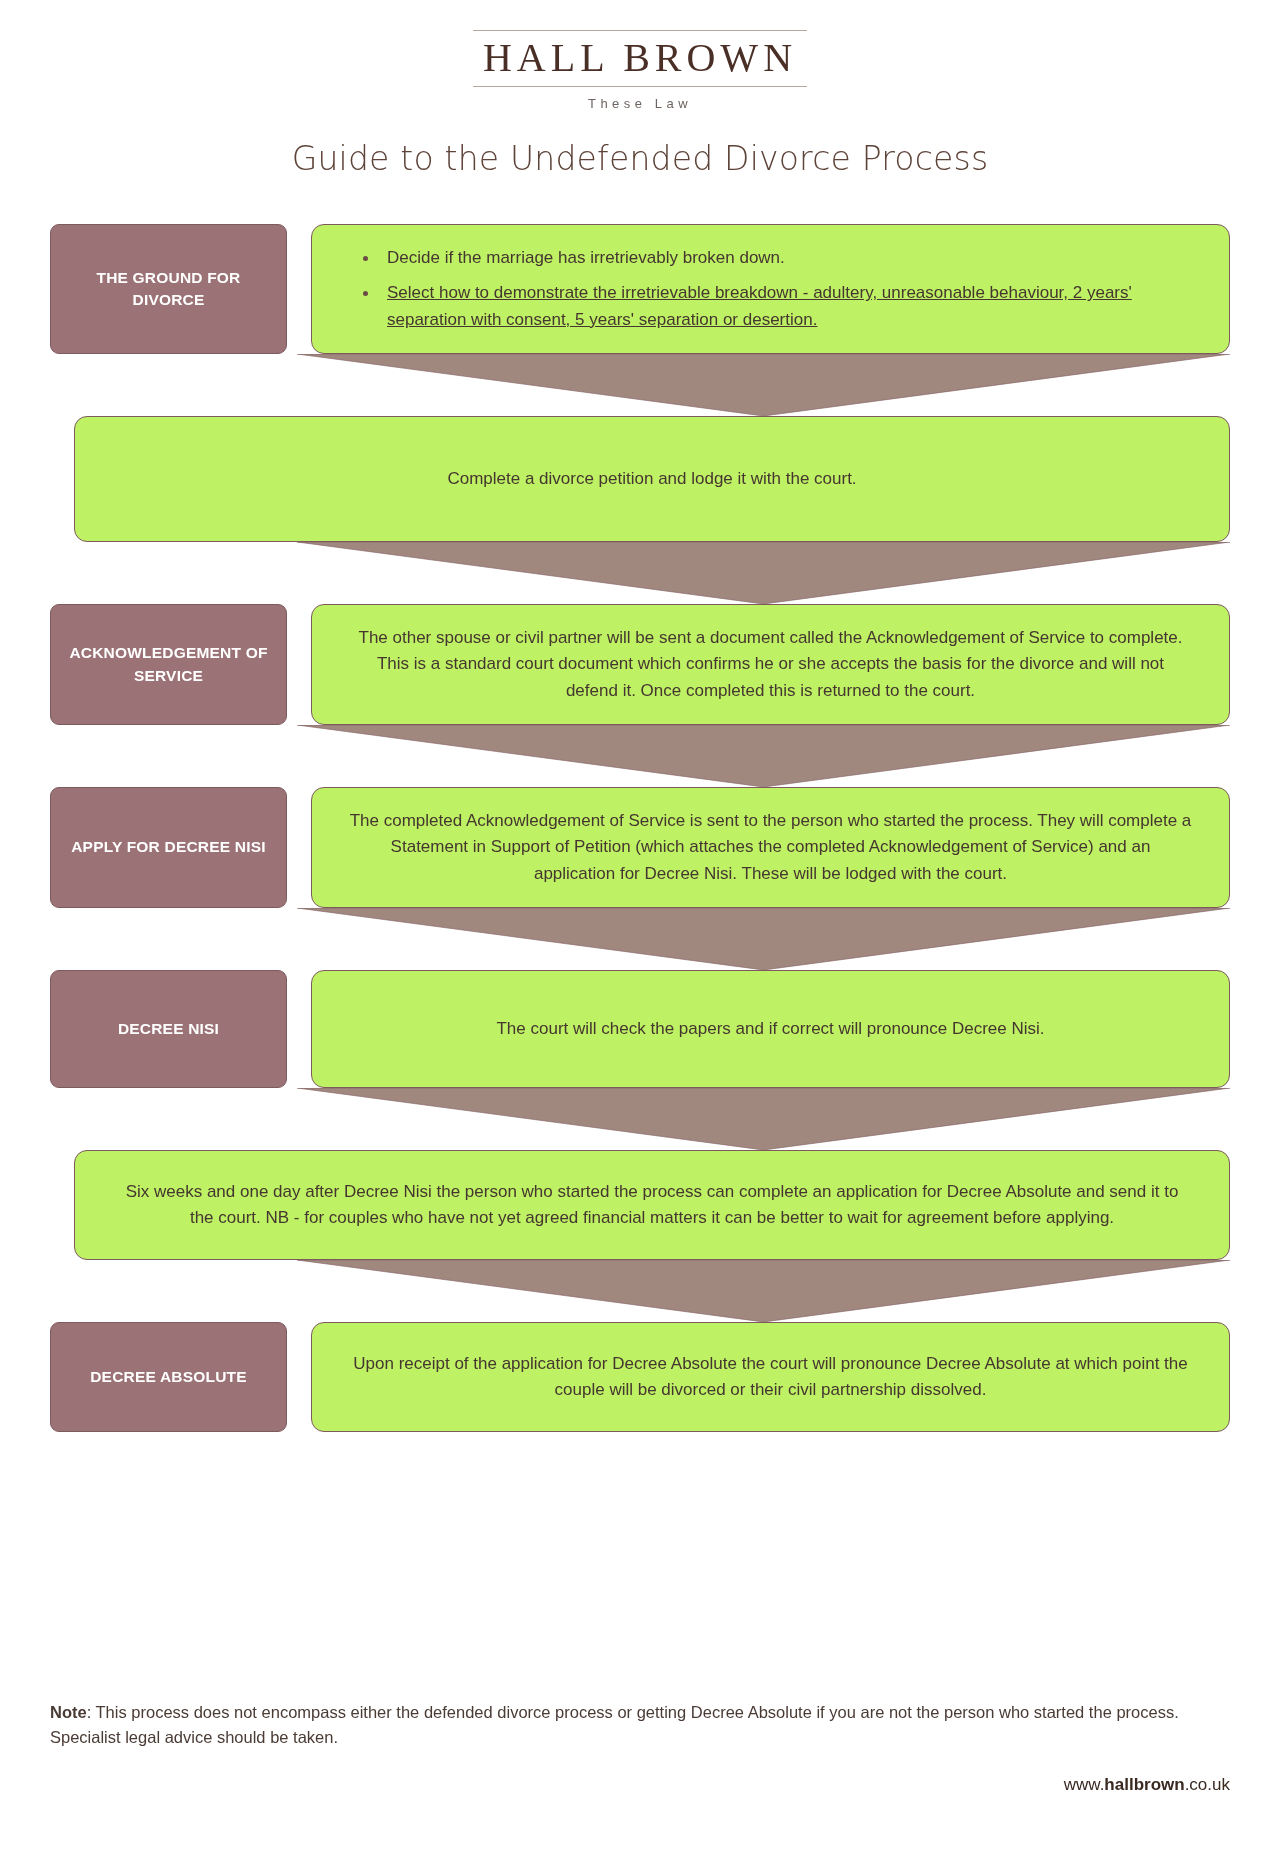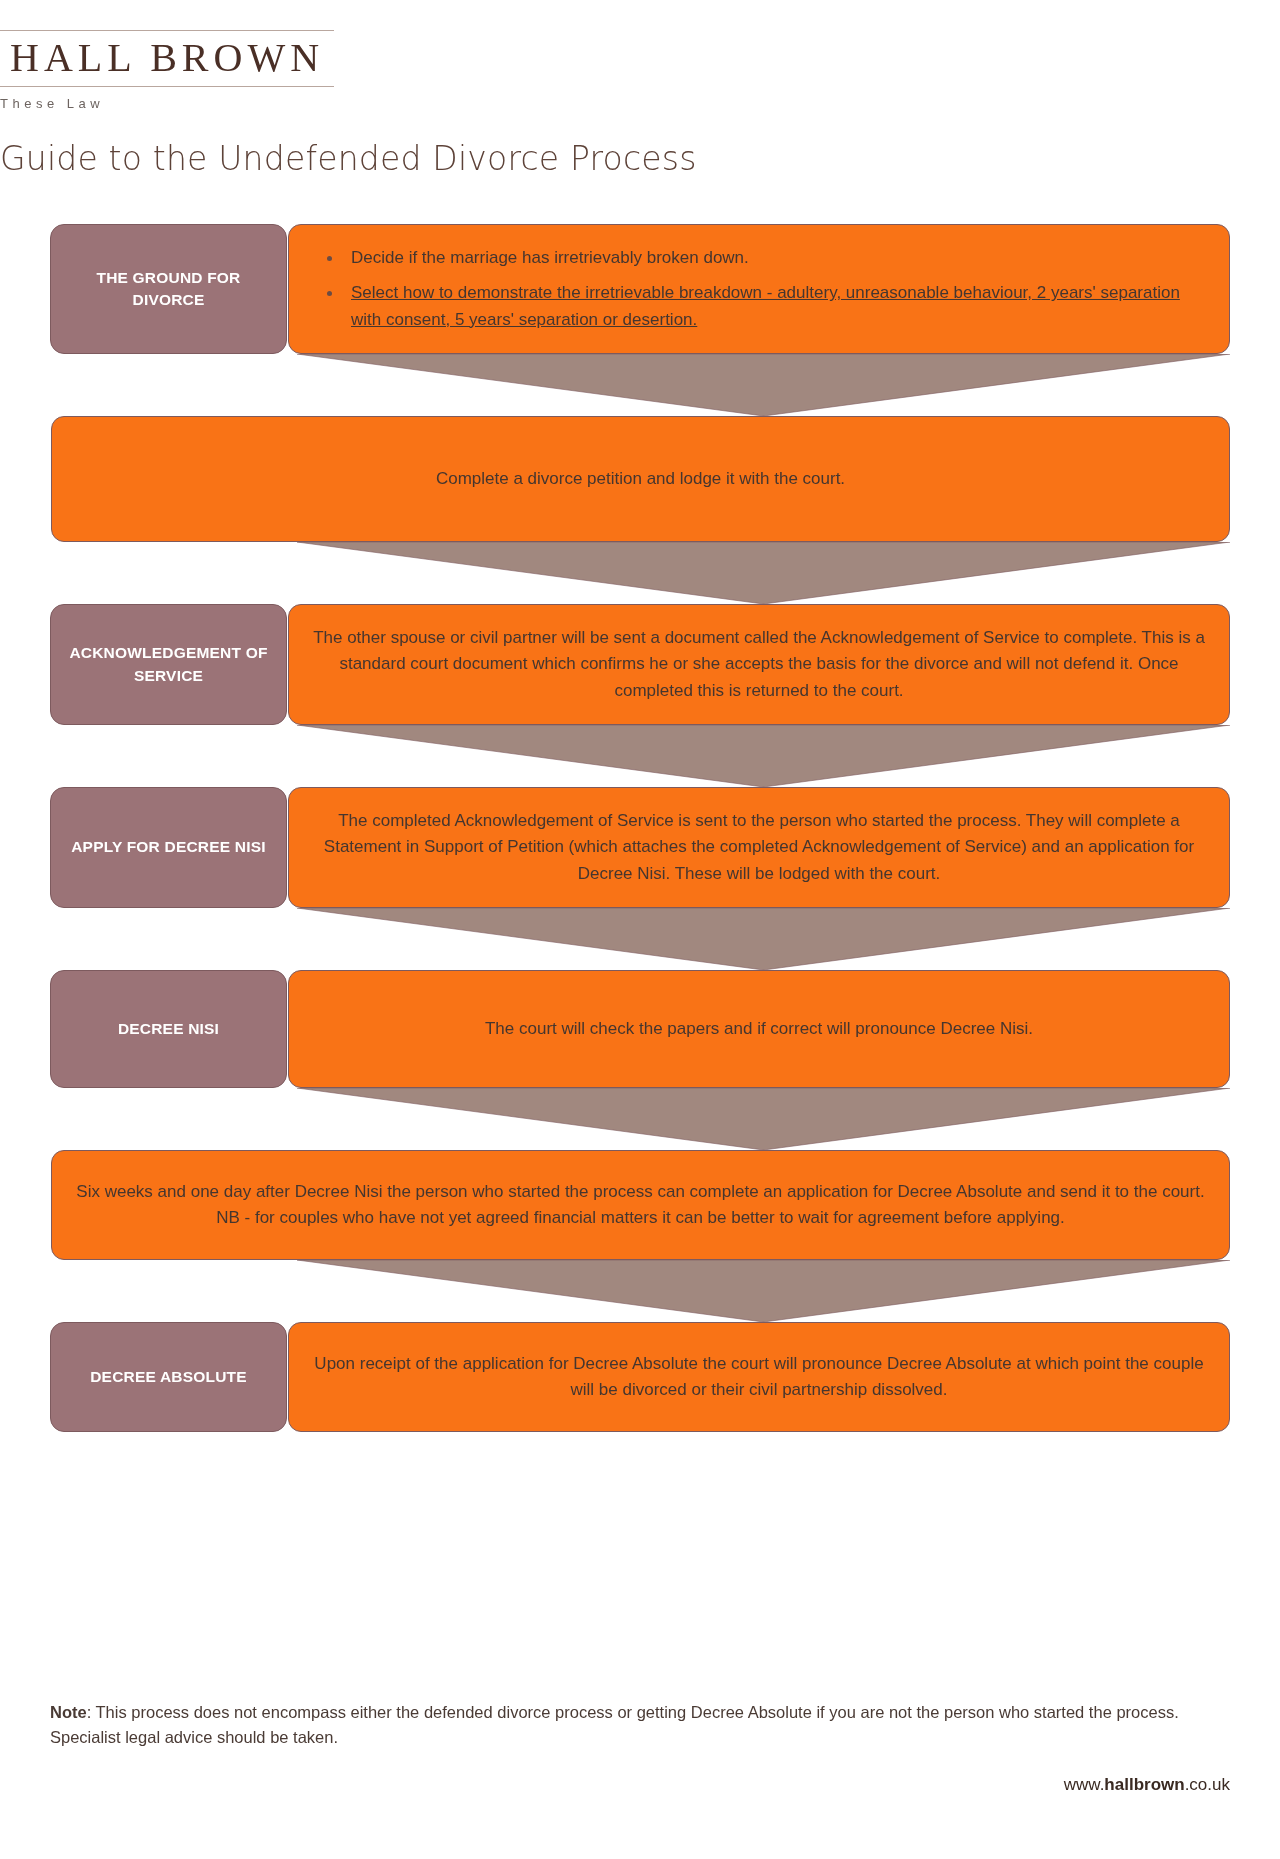--- a/index.html
+++ b/index.html
@@ -7,21 +7,21 @@
   body {
     width:1280px; height:1859px;
     background:#ffffff;
     font-family:"Liberation Sans", sans-serif;
     color:#4a3b35;
     position:relative;
     overflow:hidden;
   }
 
   
-  .header { padding-top:30px; }
+  .header { text-align:center; padding-top:30px; }
   .logo-wrap { display:inline-block; position:relative; }
   .logo-rule-top, .logo-rule-bottom {
     height:1px; background:#b9a79f; width:100%;
   }
   .logo-rule-top { margin-bottom:3px; }
   .logo-rule-bottom { margin-top:2px; }
   .logo-name {
     font-family:"Liberation Serif", serif;
     font-size:40px;
     letter-spacing:5px;
@@ -58,41 +58,41 @@
     position:relative;
     display:flex;
     align-items:stretch;
     margin-bottom:0;
   }
   .label-box {
     width:237px;
     flex:0 0 237px;
     background:#9b7377;
     border:1.3px solid #7d5a5e;
-    border-radius:14px;
+    border-radius:9px;
     color:#ffffff;
     font-weight:bold;
     font-size:15.5px;
     line-height:1.45;
     display:flex;
     align-items:center;
     justify-content:center;
     text-align:center;
     padding:10px 12px;
     letter-spacing:0.2px;
     position:relative;
     z-index:3;
   }
   .content-box {
     flex:1 1 auto;
-    margin-left:1px;
-    background:#f97316;
+    margin-left:24px;
+    background:#bef264;
     border:1.3px solid #7d5a5e;
     border-radius:13px;
-    padding:20px 24px;
+    padding:20px 37px;
     display:flex;
     flex-direction:column;
     justify-content:center;
     font-size:17px;
     line-height:1.55;
     color:#45362f;
     position:relative;
     z-index:2;
   }
   .content-box.center { text-align:center; }

